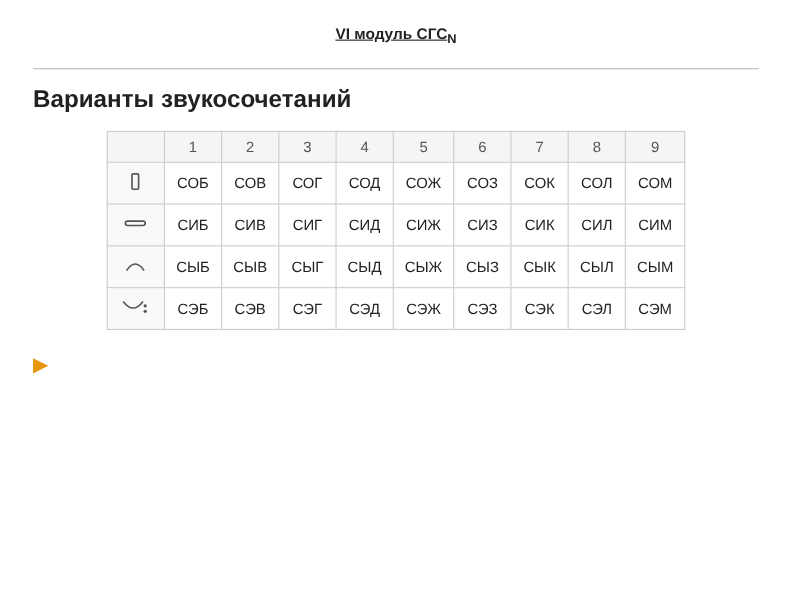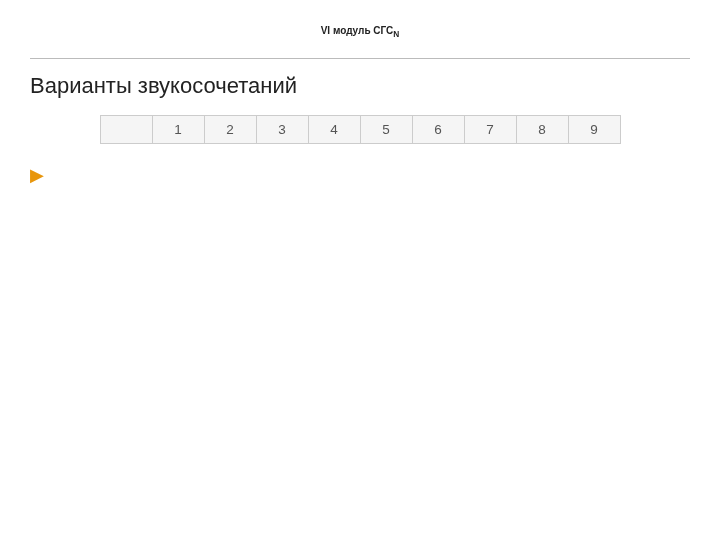--- a/index.html
+++ b/index.html
@@ -13,30 +13,31 @@
       color: #222;
     }
     .header {
       text-align: center;
       margin-bottom: 18px;
       font-size: 13px;
       line-height: 1.5;
     }
     .header .title {
       font-weight: bold;
-      font-size: 10px;
+      font-size: 14px;
+      text-decoration: underline;
     }
     .divider {
       border: none;
       border-top: 1.5px solid #bbb;
       margin-bottom: 14px;
     }
     .section-title {
       font-size: 22px;
-      font-weight: normal;
+      font-weight: bold;
       margin-bottom: 16px;
     }
     .table-wrapper {
       display: flex;
       justify-content: center;
     }
     table {
       border-collapse: collapse;
       font-size: 13.5px;
     }
@@ -89,21 +90,87 @@
         <td>5</td>
         <td>6</td>
         <td>7</td>
         <td>8</td>
         <td>9</td>
       </tr>
     </thead>
     <tbody>
 
 
+      <tr>
+        <td>
+          <svg width="22" height="22" viewBox="0 0 22 22">
+            <rect x="8" y="4" width="6" height="14" fill="none" stroke="#555" stroke-width="1.5" rx="1"></rect>
+          </svg>
+        </td>
+        <td>СОБ</td>
+        <td>СОВ</td>
+        <td>СОГ</td>
+        <td>СОД</td>
+        <td>СОЖ</td>
+        <td>СОЗ</td>
+        <td>СОК</td>
+        <td>СОЛ</td>
+        <td>СОМ</td>
+      </tr>
 
 
+      <tr>
+        <td>
+          <svg width="22" height="22" viewBox="0 0 22 22">
+            <rect x="2" y="9" width="18" height="4" fill="none" stroke="#555" stroke-width="1.5" rx="2"></rect>
+          </svg>
+        </td>
+        <td>СИБ</td>
+        <td>СИВ</td>
+        <td>СИГ</td>
+        <td>СИД</td>
+        <td>СИЖ</td>
+        <td>СИЗ</td>
+        <td>СИК</td>
+        <td>СИЛ</td>
+        <td>СИМ</td>
+      </tr>
 
+      <tr>
+        <td>
+          <svg width="22" height="22" viewBox="0 0 22 22">
+            <path d="M3 16 Q11 4 19 16" fill="none" stroke="#555" stroke-width="1.5"></path>
+          </svg>
+        </td>
+        <td>СЫБ</td>
+        <td>СЫВ</td>
+        <td>СЫГ</td>
+        <td>СЫД</td>
+        <td>СЫЖ</td>
+        <td>СЫЗ</td>
+        <td>СЫК</td>
+        <td>СЫЛ</td>
+        <td>СЫМ</td>
+      </tr>
 
+      <tr>
+        <td>
+          <svg width="26" height="22" viewBox="0 0 26 22">
+            <path d="M2 6 Q11 18 20 6" fill="none" stroke="#555" stroke-width="1.5"></path>
+            <circle cx="22" cy="10" r="1.5" fill="#555"></circle>
+            <circle cx="22" cy="15" r="1.5" fill="#555"></circle>
+          </svg>
+        </td>
+        <td>СЭБ</td>
+        <td>СЭВ</td>
+        <td>СЭГ</td>
+        <td>СЭД</td>
+        <td>СЭЖ</td>
+        <td>СЭЗ</td>
+        <td>СЭК</td>
+        <td>СЭЛ</td>
+        <td>СЭМ</td>
+      </tr>
     </tbody>
   </table>
 </div>
 
 <div class="footer-arrow">▶</div>
 
 </body></html>

